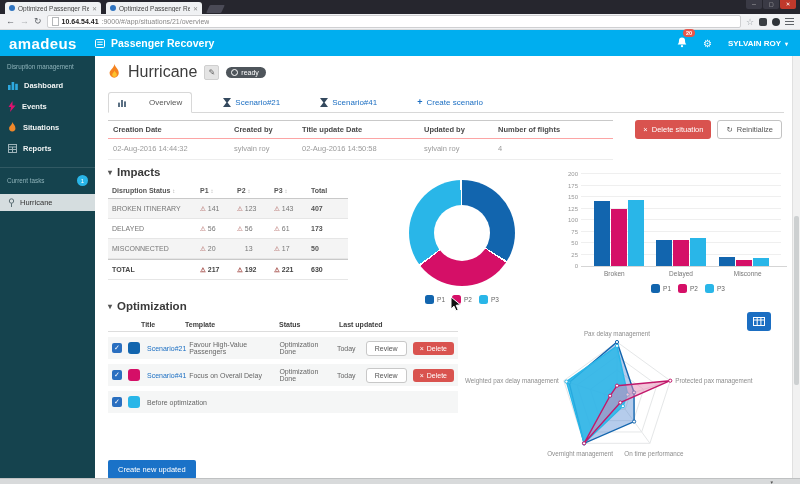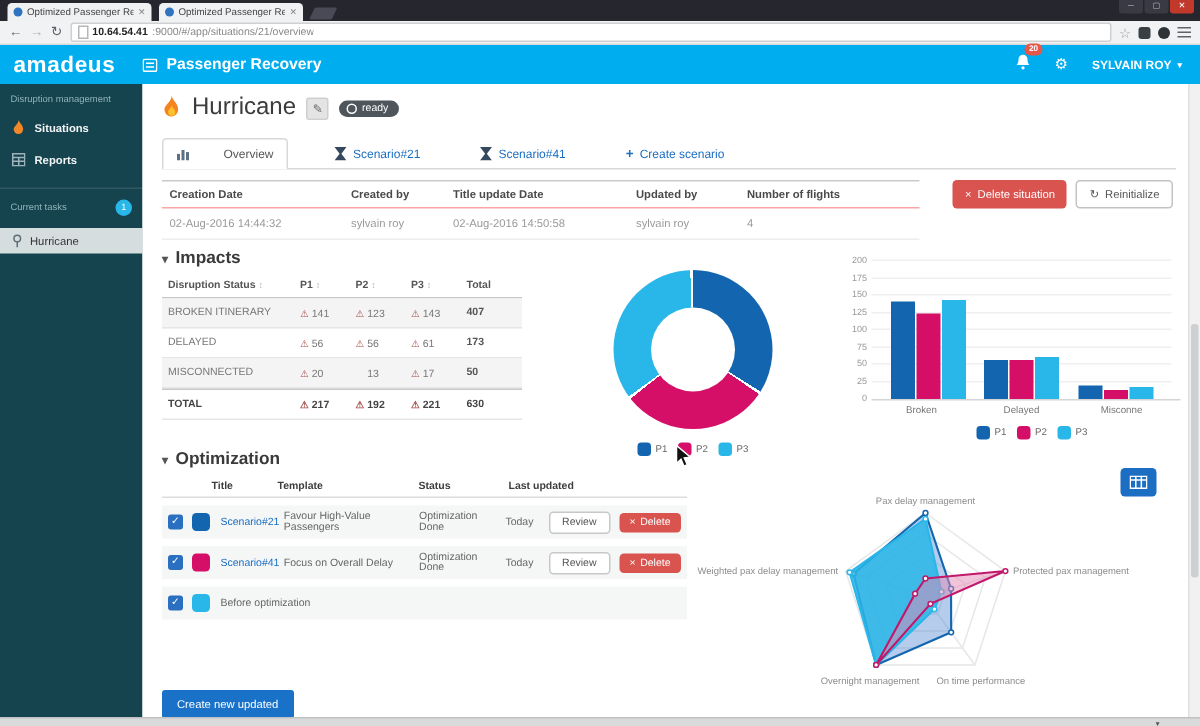--- a/index.html
+++ b/index.html
@@ -175,20 +175,34 @@
       <span class="user">
         <span>SYLVAIN ROY</span>
         <span class="caret">▾</span>
       </span>
     </div>
   </div>
 
   <div class="sidebar">
     <div class="sb-label">Disruption management</div>
     <div class="sb-item">
+      <svg width="10" height="9" viewBox="0 0 10 9">
+        <rect x="0" y="4" width="2.6" height="5" fill="#2da9e0"></rect>
+          <rect x="3.6" y="1" width="2.6" height="8" fill="#2da9e0"></rect>
+          <rect x="7.2" y="2.8" width="2.6" height="6.2" fill="#2da9e0"></rect>
+      </svg>
+      <span>Dashboard</span>
+    </div>
+    <div class="sb-item">
+      <svg width="8" height="11" viewBox="0 0 8 11">
+        <polygon points="4.5,0 0.5,6 3,6 2,11 7.5,4.5 4.5,4.5" fill="#e0116f"></polygon>
+      </svg>
+      <span>Events</span>
+    </div>
+    <div class="sb-item">
       <svg width="9" height="11" viewBox="0 0 12 15">
         <path d="M6 0C6.6 3 10 4.5 10 8.5A4.3 4.3 0 0 1 1.4 8.5C1.4 5.8 5.4 4 6 0Z" fill="#f0882a"></path>
       </svg>
       <span>Situations</span>
     </div>
     <div class="sb-item">
       <svg width="9" height="9" viewBox="0 0 9 9">
         <rect x="0.5" y="0.5" width="8" height="8" fill="none" stroke="#9fb4ba"></rect>
         <line x1="0.5" y1="3" x2="8.5" y2="3" stroke="#9fb4ba"></line>
           <line x1="0.5" y1="5.5" x2="8.5" y2="5.5" stroke="#9fb4ba"></line>

